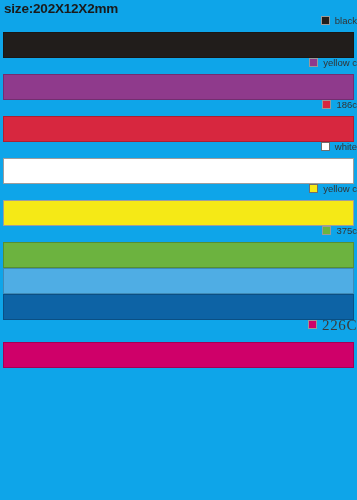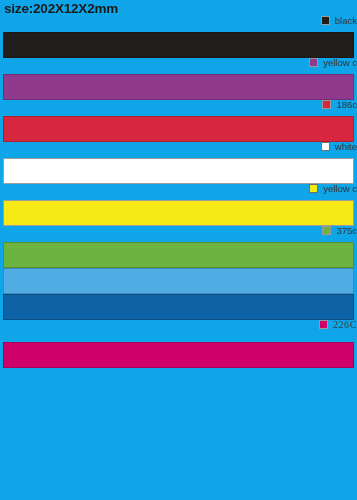--- a/index.html
+++ b/index.html
@@ -75,21 +75,21 @@
   .legend-label {
     font-size: 9.5px;
     color: #333333;
     line-height: 10px;
     display: inline-block;
   }
 
   
   .swatch-row.serif .legend-label {
     font-family: "Liberation Serif", serif;
-    font-size: 10px;
+    font-size: 15px;
     letter-spacing: 0.6px;
     color: #3b3b3b;
   }
 
   
   .swatch-bar {
     margin: 0 3px;
     height: 26px;
     box-sizing: border-box;
     border: 1px solid rgba(0,0,0,0.20);

